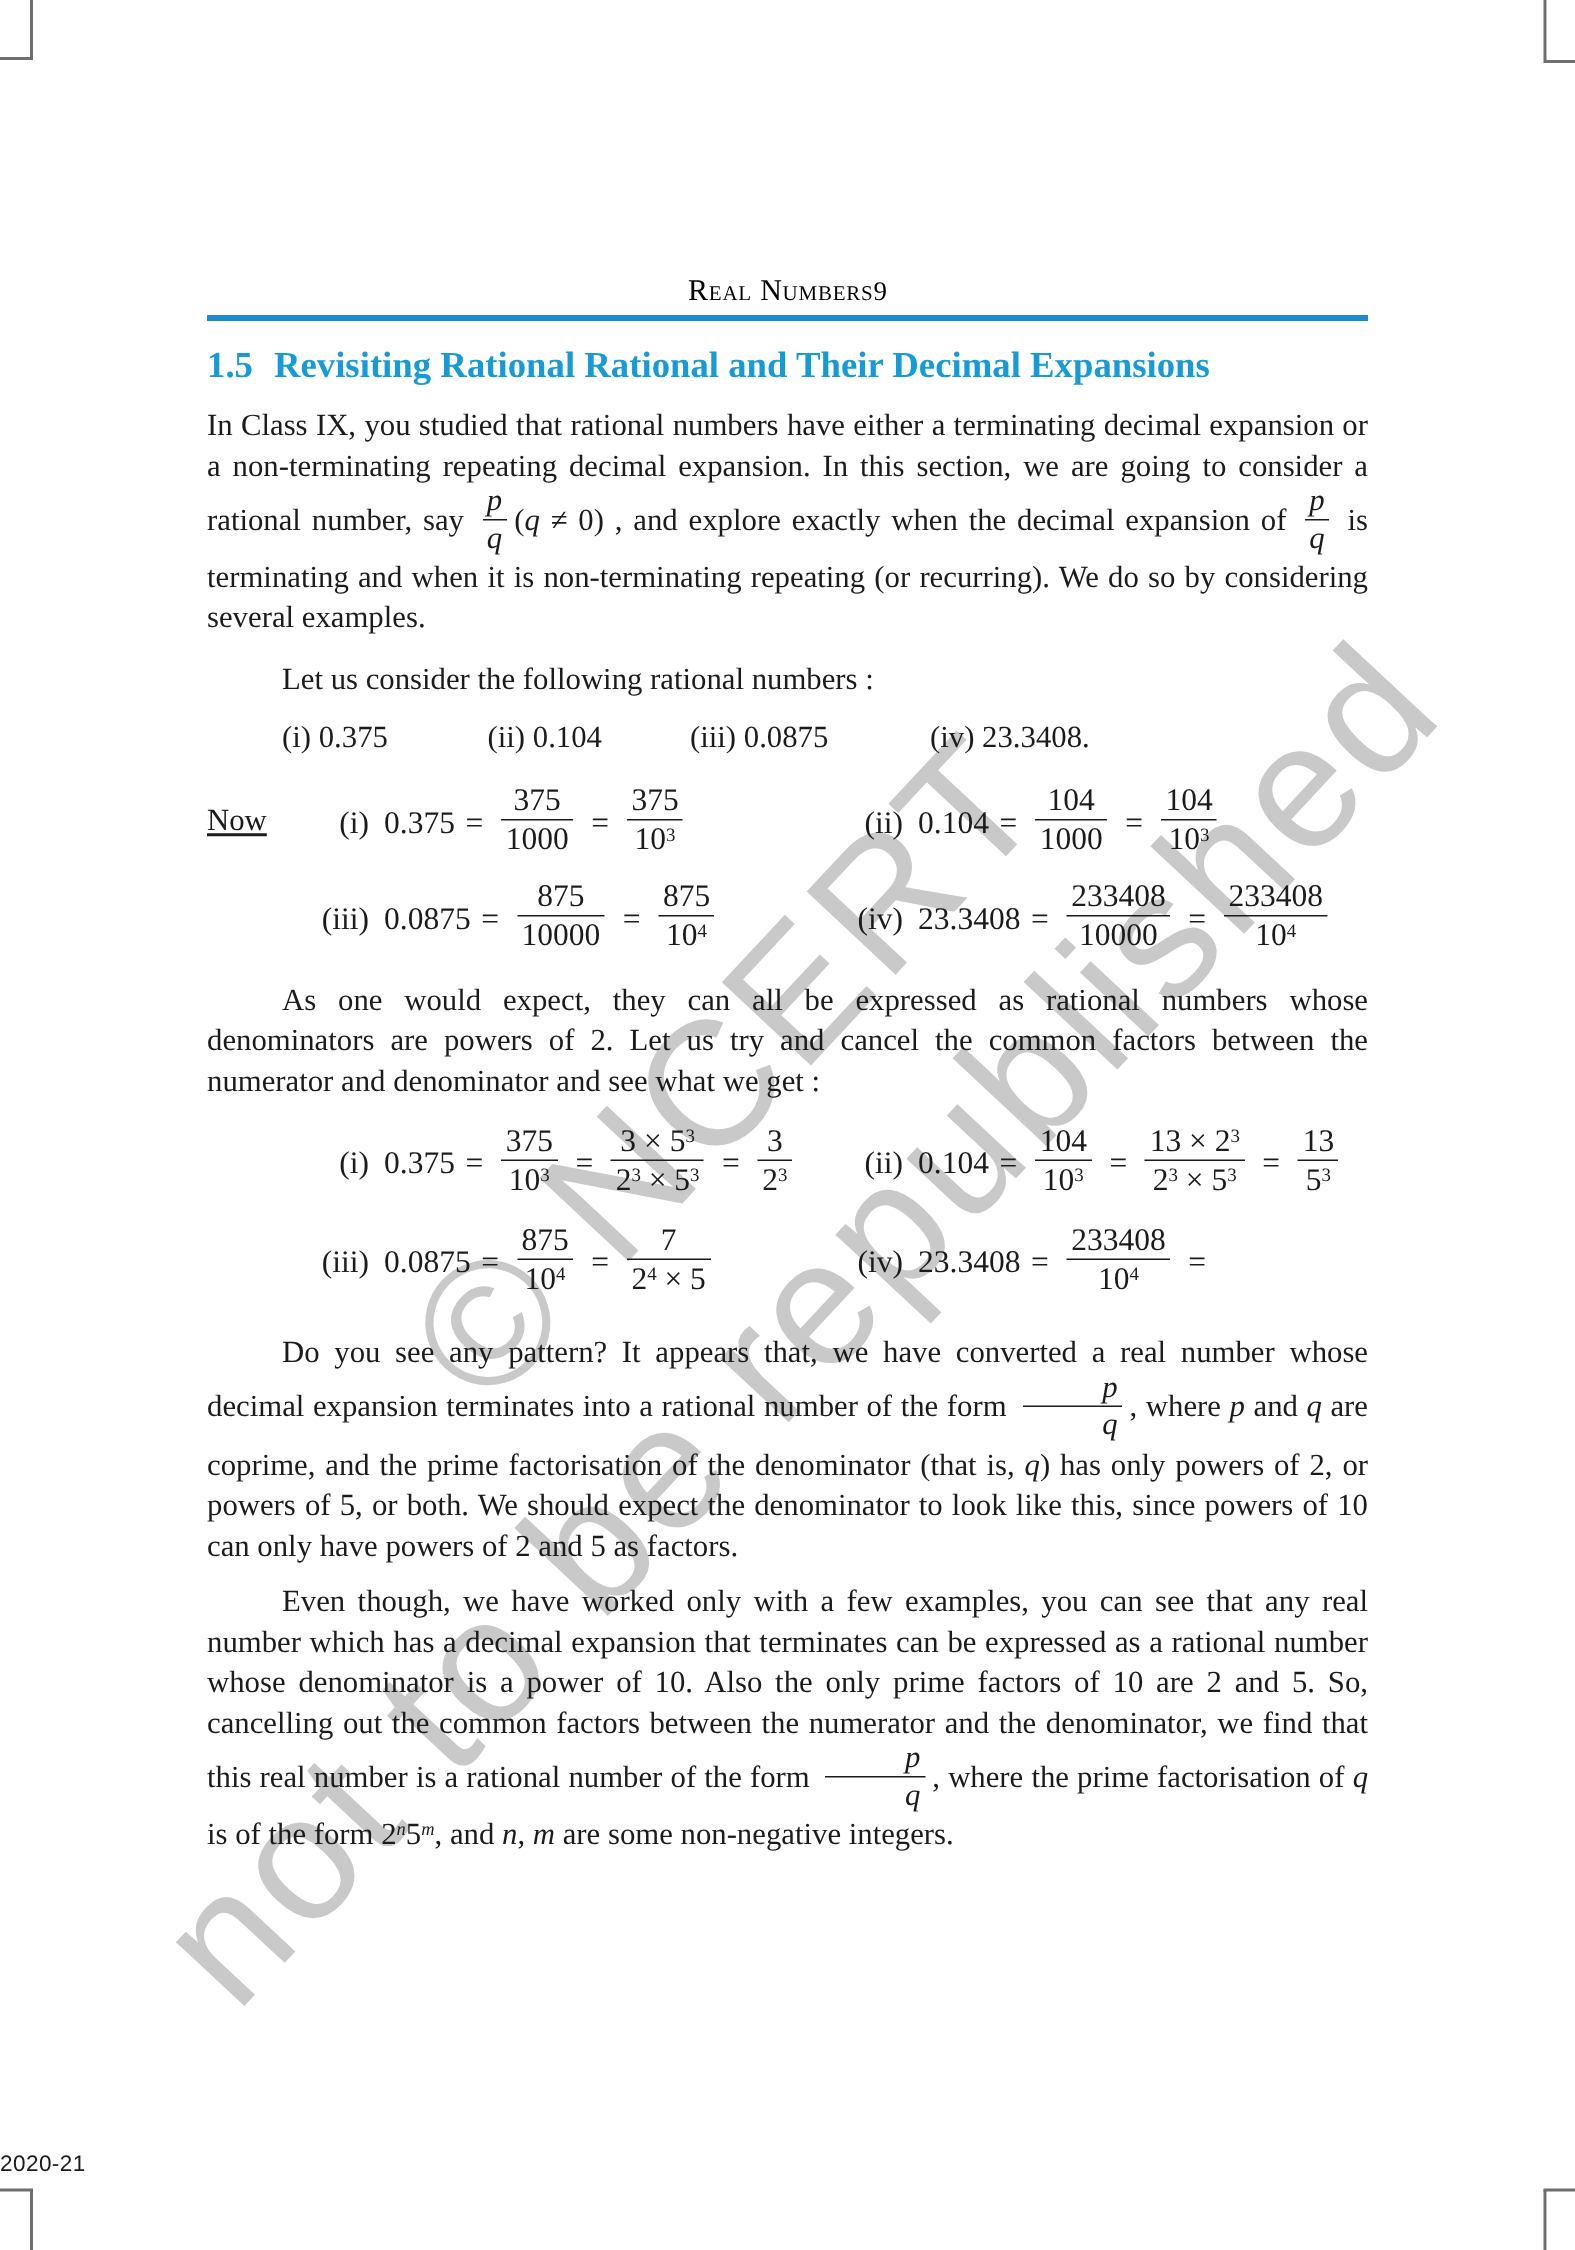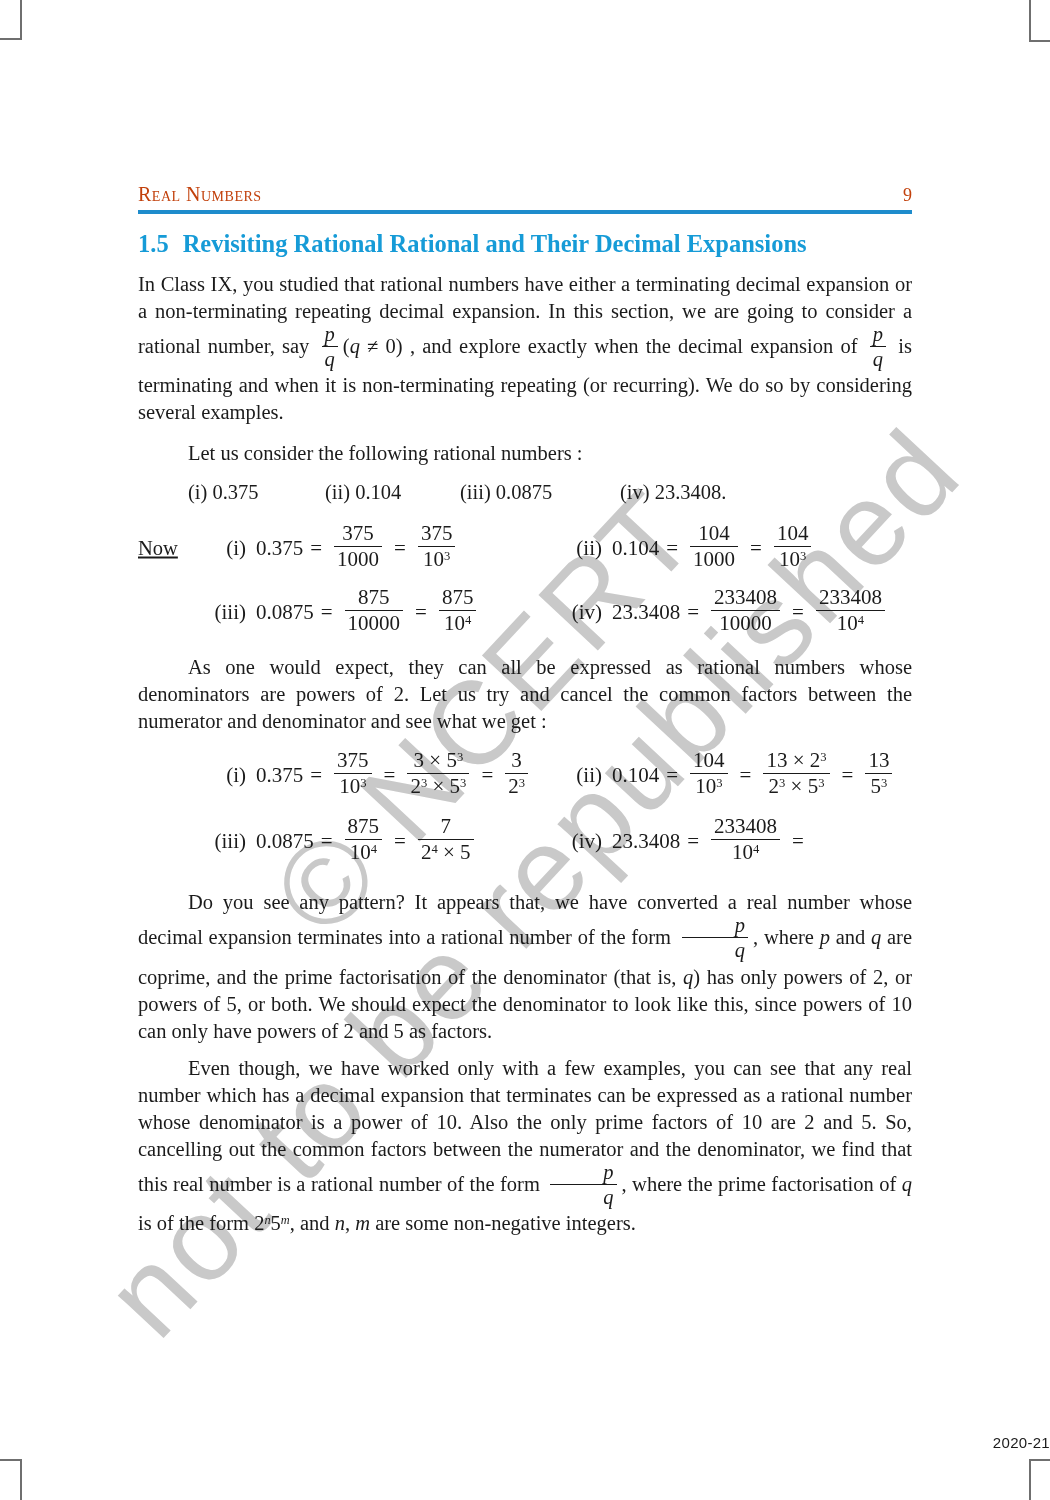--- a/index.html
+++ b/index.html
@@ -7,21 +7,21 @@
          font-family:"Liberation Serif","DejaVu Serif",serif;color:#1b1b1b;}
   
   .crop{position:absolute;background:#6f6f6f;}
   
   .wm{position:absolute;z-index:0;color:#c9c9c9;font-family:"Liberation Sans","DejaVu Sans",sans-serif;
       white-space:nowrap;transform-origin:left center;pointer-events:none;letter-spacing:4px;}
   .wm1{left:296px;top:846px;font-size:118px;transform:rotate(-47deg);}
   .wm2{left:128px;top:1248px;font-size:118px;transform:rotate(-47deg);}
   
   .content{position:absolute;left:138px;width:774px;top:183px;z-index:1;}
-  .pageheader{display:flex;justify-content:space-between;align-items:baseline;color:#c2410c;}
+  .pageheader{display:flex;justify-content:center;align-items:baseline;color:#000000;}
   .htitle{font-variant:small-caps;font-size:20px;letter-spacing:0.5px;}
   .hpage{font-size:18px;}
   .rule{height:4px;background:#1e8ccc;margin-top:4px;}
   h1.sechead{margin:16px 0 0 0;font-size:24.5px;font-weight:bold;color:#169bd7;
              font-family:"Liberation Serif","DejaVu Serif",serif;}
   h1.sechead .secnum{margin-right:14px;}
   p.body{margin:0;font-size:20.5px;line-height:27px;text-align:justify;}
   p.mt{margin-top:13px;}
   .indent{text-indent:50px;}
   .noindent{text-indent:0;}
@@ -39,21 +39,21 @@
   .ratlist span:nth-child(2){width:135px;}
   .ratlist span:nth-child(3){width:160px;}
   
   .eqrow{display:flex;align-items:center;margin-top:10px;min-height:60px;}
   .eqrow .col1{width:410px;display:flex;align-items:center;position:relative;padding-left:64px;box-sizing:border-box;}
   .eqrow .col2{flex:1;display:flex;align-items:center;padding-left:10px;}
   .nowword{position:absolute;left:0;top:50%;transform:translateY(-50%);font-size:20.5px;text-decoration:underline;}
   .eq{display:flex;align-items:center;font-size:21px;}
   .eqlabel{display:inline-block;width:44px;text-align:right;margin-right:10px;}
   .eqsign{margin:0 7px;}
-  .footer{position:absolute;left:0;width:100%;top:1434px;text-align:right;z-index:1;
+  .footer{position:absolute;left:0;width:100%;top:1434px;text-align:left;z-index:1;
           font-family:"Liberation Sans","DejaVu Sans",sans-serif;font-size:15px;color:#1c1c1c;letter-spacing:0.3px;}
 </style>
 </head>
 <body>
 
 <div class="sheet">
 
   <div class="crop" style="left:20px;top:0;width:2px;height:38px;"></div>
   <div class="crop" style="left:0;top:38px;width:22px;height:2px;"></div>
   <div class="crop" style="left:1029px;top:0;width:2px;height:40px;"></div>

